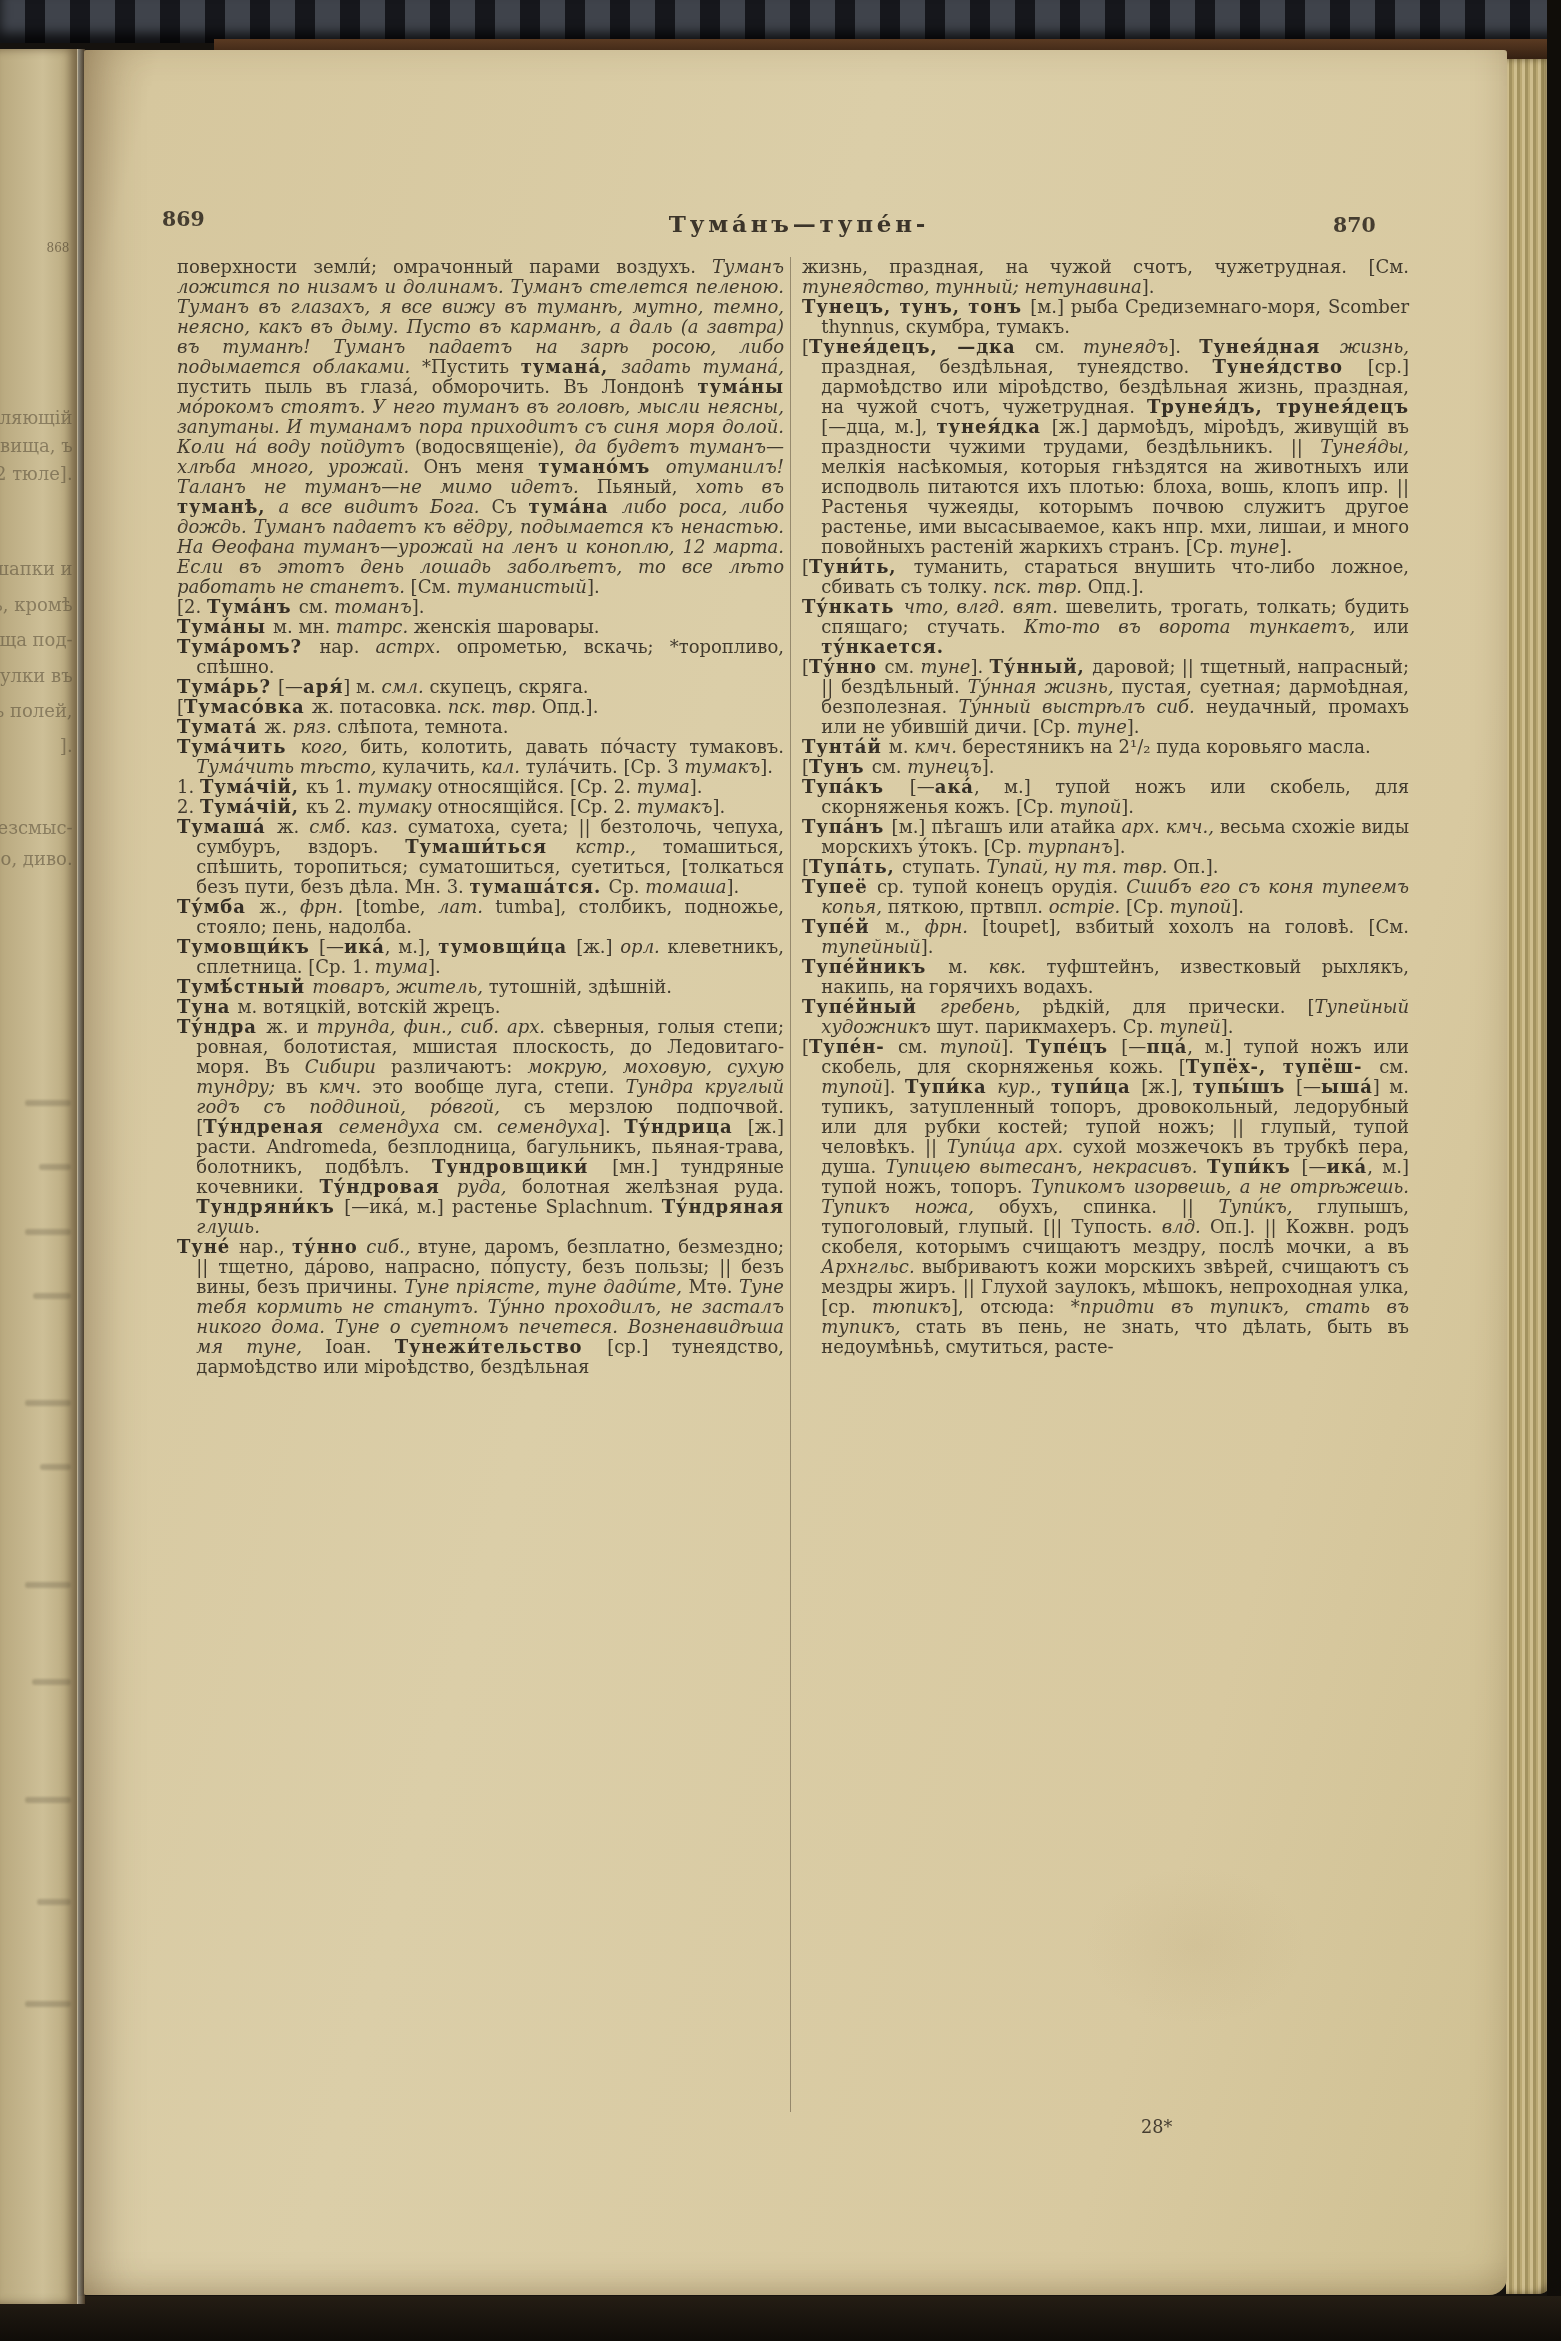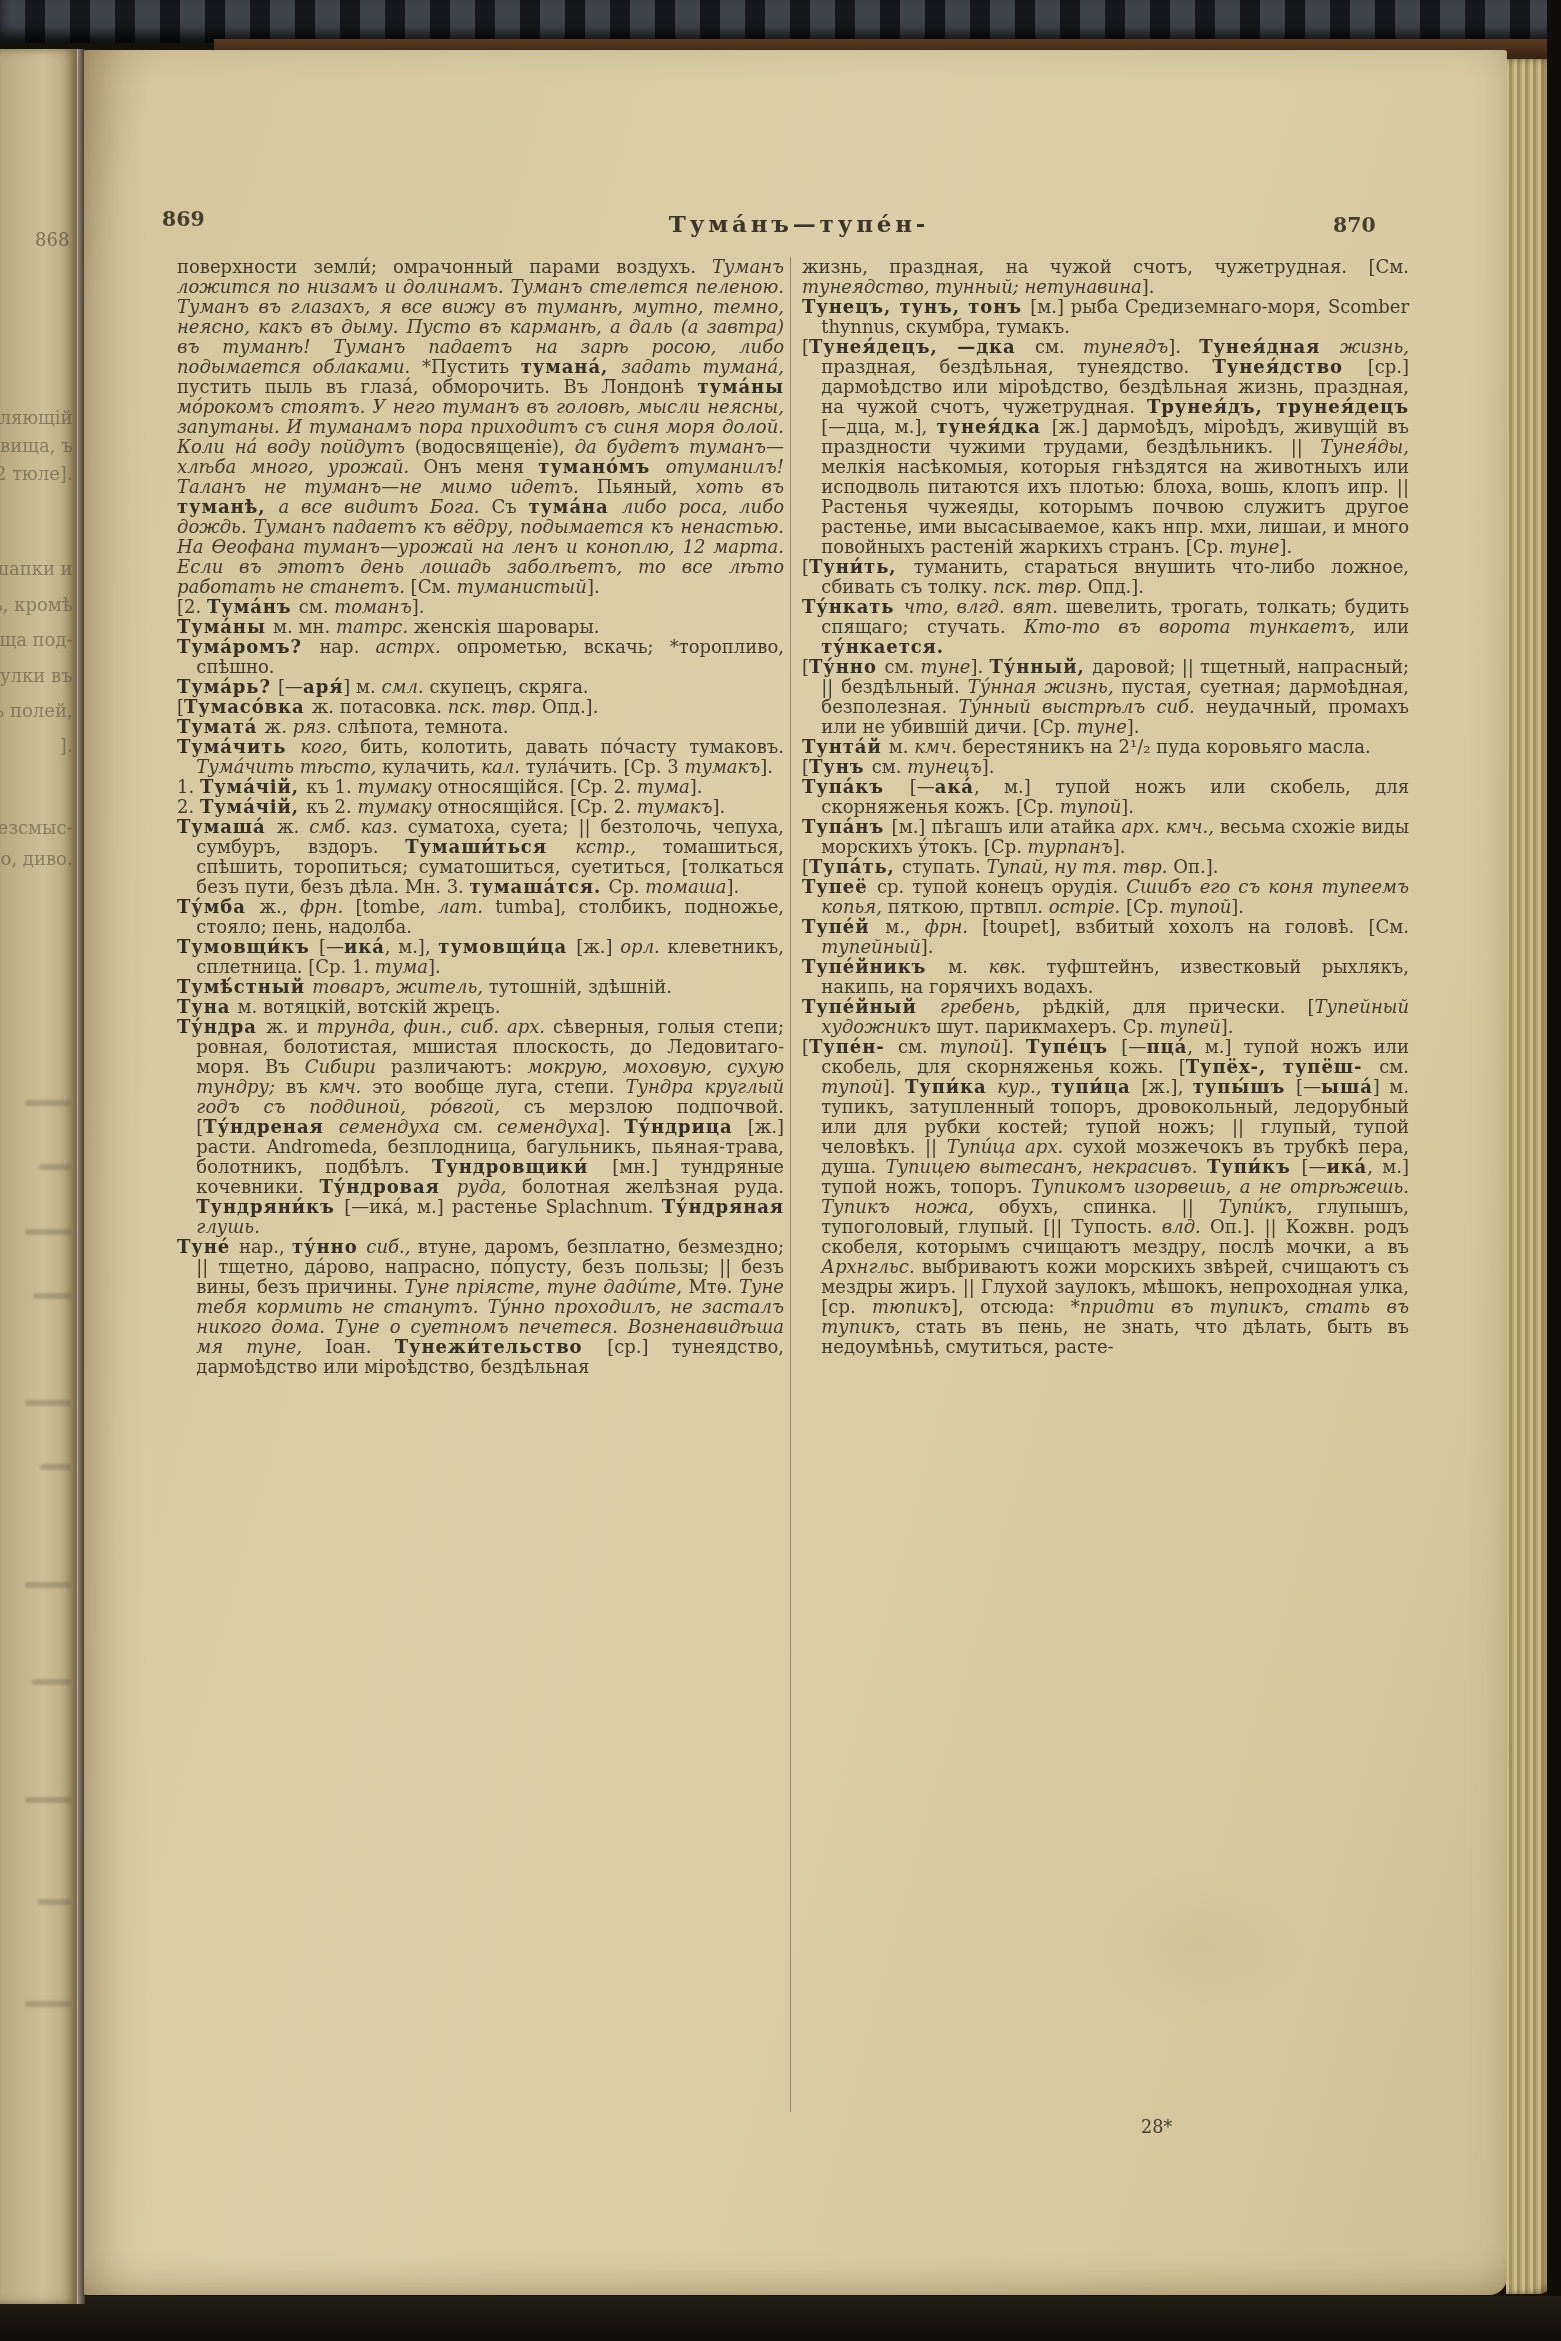--- a/index.html
+++ b/index.html
@@ -14,21 +14,21 @@
   .dark-bottom{position:absolute;left:0;bottom:0;width:100%;height:46px;
     background:linear-gradient(#241d14,#0f0c08);}
   .dark-right{position:absolute;right:0;top:0;width:14px;height:100%;background:#100d09;}
   .page-block-edge{position:absolute;right:8.6px;top:59px;width:46px;bottom:48px;
     background:repeating-linear-gradient(90deg,#cfbe8e 0 3.2px,#a3925f 3.2px 5.9px,#baa873 5.9px 8px);
     border-radius:0 0 14px 0;box-shadow:inset -5.4px 0 7.5px rgba(40,28,10,.55);}
   
   .facing-page{position:absolute;left:0;top:49px;width:78px;bottom:38px;
     background:linear-gradient(90deg,#b9a97f,#cdbf97 55%,#b3a378);
     box-shadow:inset -7.5px 0 9.7px rgba(60,40,20,.5);}
-  .facing-num{position:absolute;right:8.6px;font-size:18px;color:rgba(80,68,48,.65);}
+  .facing-num{position:absolute;right:8.6px;font-size:12px;color:rgba(80,68,48,.65);margin-top:12px;}
   .fragment{position:absolute;right:5.4px;white-space:nowrap;font-size:18px;
     color:rgba(84,72,52,.55);filter:blur(0.3px);}
   .smudge{position:absolute;right:7.5px;height:6.4px;width:46px;border-radius:3.2px;
     background:rgba(90,78,56,.28);filter:blur(1.3px);}
   .gutter-fold{position:absolute;left:77px;top:49px;width:7.5px;bottom:38px;
     background:linear-gradient(90deg,rgba(255,250,230,.55),rgba(120,95,60,.45));}
   
   .page{position:absolute;left:84px;top:50px;right:54px;bottom:47px;
     background:linear-gradient(105deg,#c3b188 0px,#d6c79e 75px,#dbcea8 40%,#d8c9a0 78%,#cfc092 100%);
     border-radius:2.1px 3.2px 18px 2.1px;

